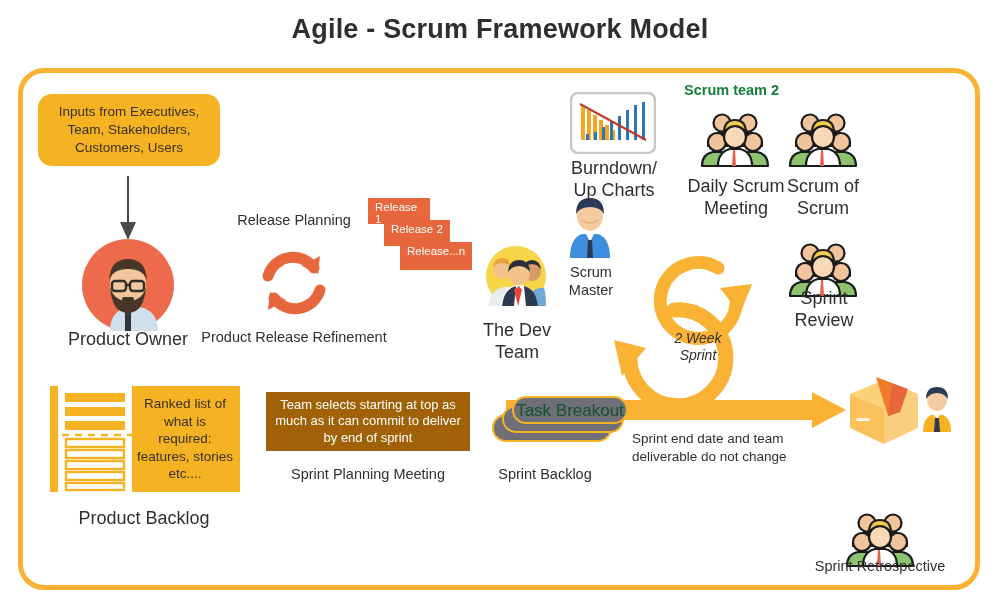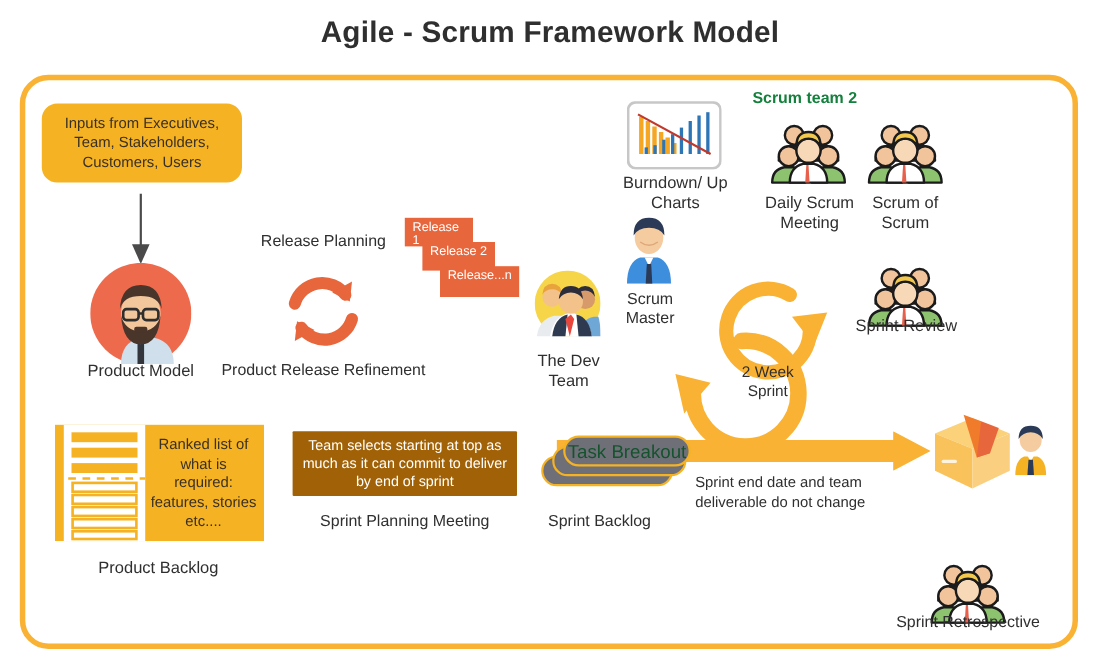--- a/index.html
+++ b/index.html
@@ -41,21 +41,21 @@
     width: 962px;
     height: 522px;
     border: 5px solid #F9B233;
     border-radius: 26px;
     box-sizing: border-box;
     background: #ffffff;
   }
 
   
   .caption {
-    font-size: 15px;
+    font-size: 18px;
     color: #2f2f2f;
     text-align: center;
     line-height: 1.22;
   }
   .caption.big { font-size: 14.5px; }
 
   
   #inputs-box {
     left: 38px;
     top: 94px;
@@ -122,21 +122,21 @@
   #sprint-review-label { left: 774px; top: 288px; width: 100px; }
 
   
   #cycle-arrows { left: 612px; top: 222px; width: 170px; height: 178px; }
   #every24-text {
     left: 676px; top: 240px; width: 86px;
     font-size: 14px; text-align: center; color: #2f2f2f; line-height: 1.2;
   }
   #sprint2week-text {
     left: 656px; top: 330px; width: 84px;
-    font-size: 14px; text-align: center; color: #2f2f2f; line-height: 1.2;
+    font-size: 14px; text-align: center; color: #2f2f2f; line-height: 1.2; font-style: italic;
   }
 
   
   #product-backlog { left: 50px; top: 386px; width: 190px; height: 106px; }
   #product-backlog-label { left: 58px; top: 508px; width: 172px; }
 
   
   #spm-box {
     left: 266px; top: 392px; width: 204px; height: 59px;
     background: #a16207; border-radius: 1px;
@@ -204,21 +204,21 @@
       <path d="M46 64 l-6 4 l6 6 l6 -6 z" fill="#ffffff"></path>
       <ellipse cx="46" cy="46" rx="18" ry="22" fill="#F2C79B"></ellipse>
       <path d="M27 42 q1-22 19-22 q18 0 19 22 q-3-12-19-12 q-16 0-19 12 z" fill="#4A352B"></path>
       <path d="M28 48 q2 26 18 26 q16 0 18-26 q-4 14-18 14 q-14 0-18-14 z" fill="#4A352B"></path>
       <rect x="30" y="42" width="14" height="10" rx="3" fill="none" stroke="#2e2e2e" stroke-width="2.4"></rect>
       <rect x="48" y="42" width="14" height="10" rx="3" fill="none" stroke="#2e2e2e" stroke-width="2.4"></rect>
       <line x1="44" y1="46" x2="48" y2="46" stroke="#2e2e2e" stroke-width="2.4"></line>
       <rect x="40" y="58" width="12" height="5" rx="2" fill="#4A352B"></rect>
     </svg>
   </div>
-  <div class="abs caption" id="product-owner-label">Product Model</div>
+  <div class="abs caption" id="product-owner-label">Product Owner</div>
 
   <div class="abs caption big" id="release-planning-label">Release Planning</div>
 
   <div class="abs" id="refine-icon">
     <svg viewBox="0 0 84 84" width="84" height="84">
       <path d="M16 36 a26 26 0 0 1 46 -8" fill="none" stroke="#E8663C" stroke-width="11" stroke-linecap="round"></path>
       <polygon points="66,34 50,26 68,16" fill="#E8663C"></polygon>
       <path d="M68 50 a26 26 0 0 1 -46 8" fill="none" stroke="#E8663C" stroke-width="11" stroke-linecap="round"></path>
       <polygon points="18,52 34,60 16,70" fill="#E8663C"></polygon>
     </svg>

